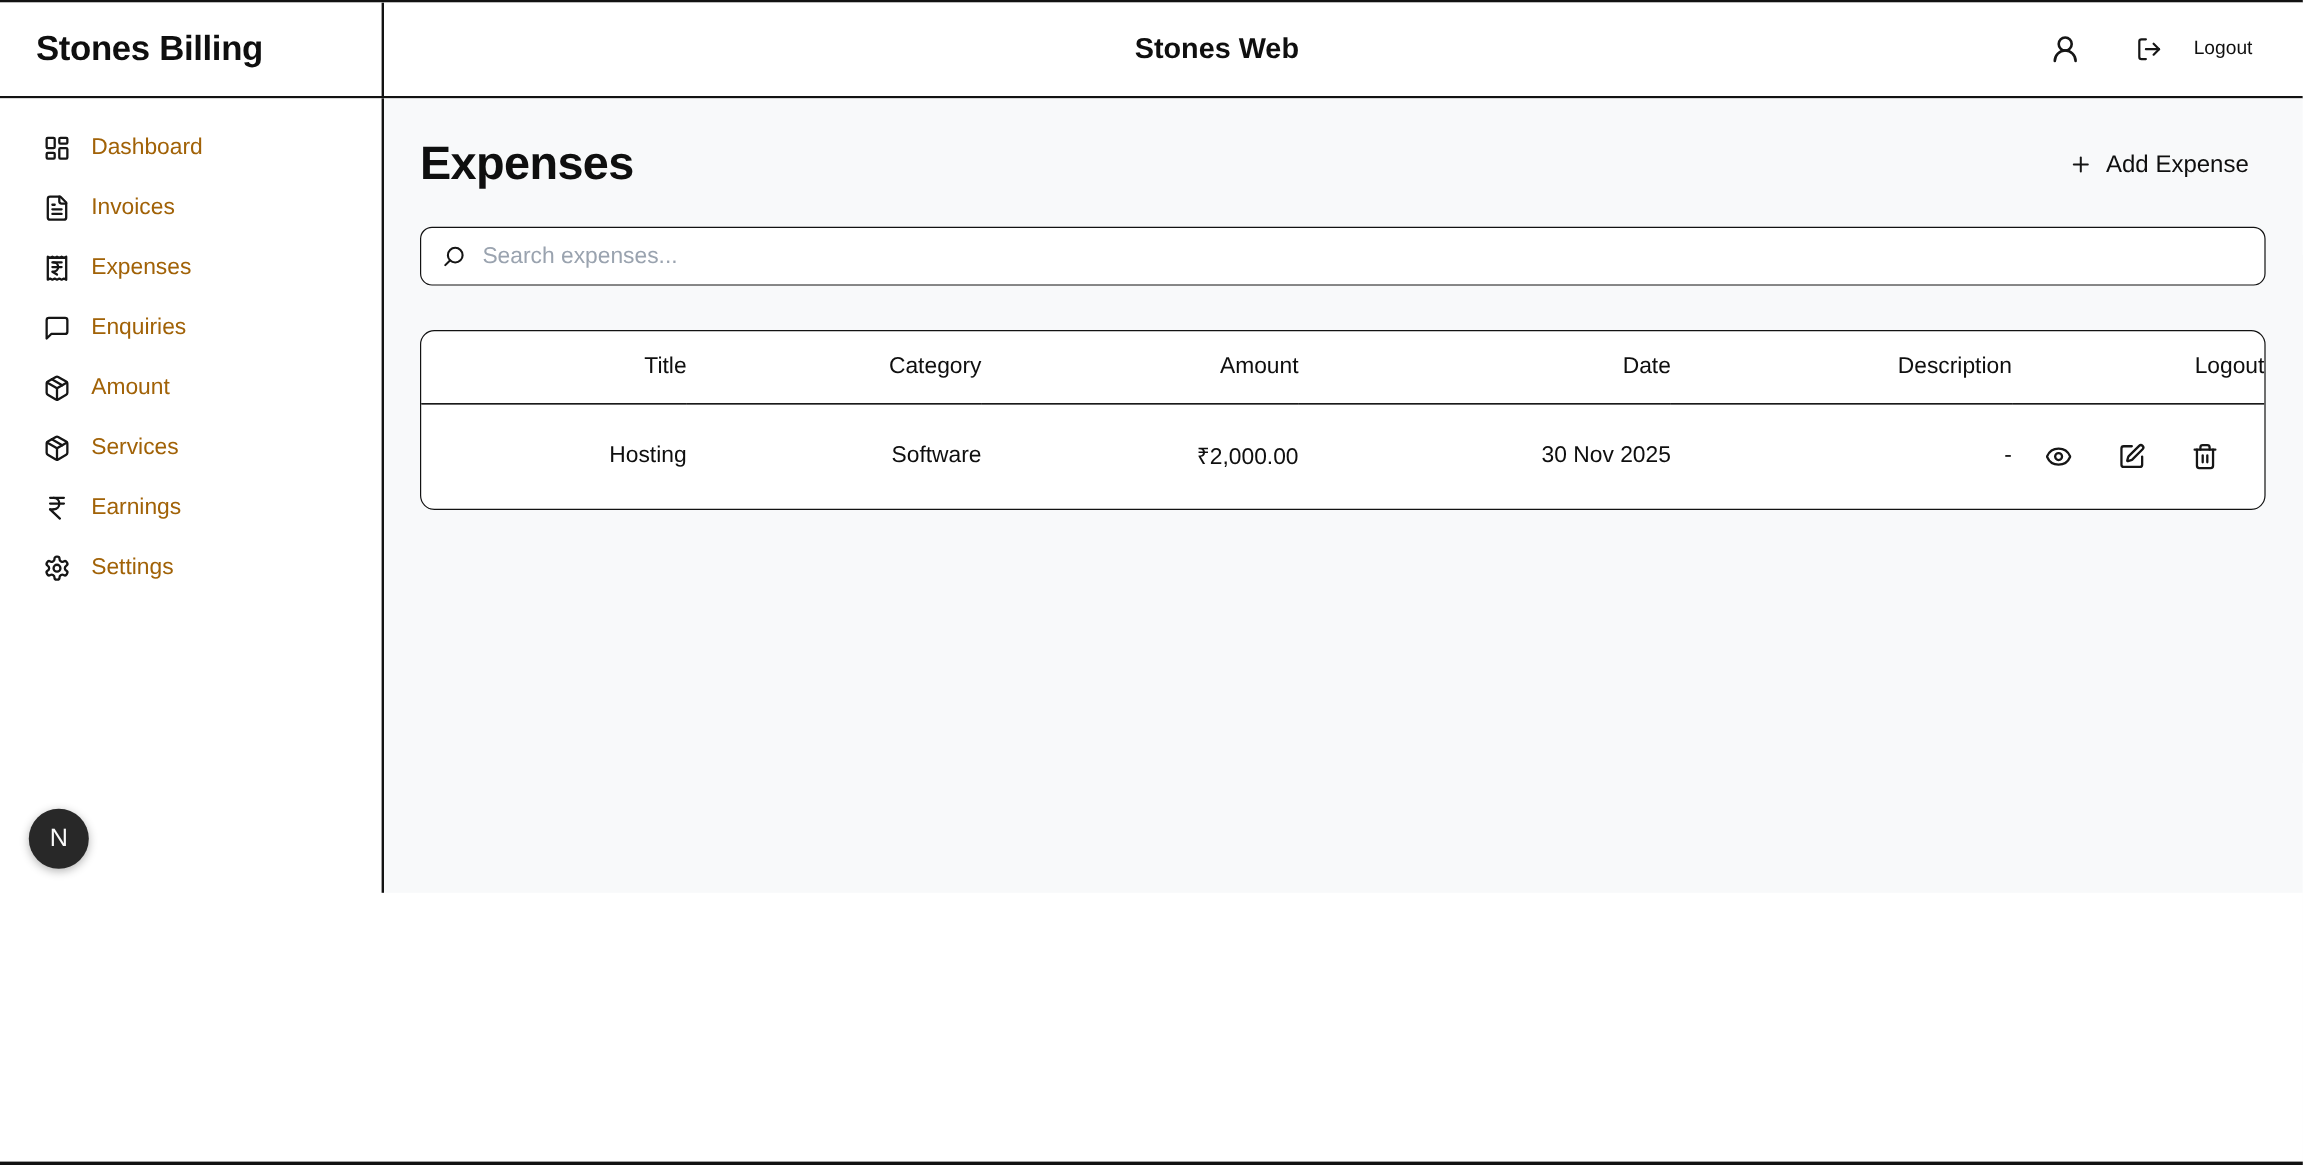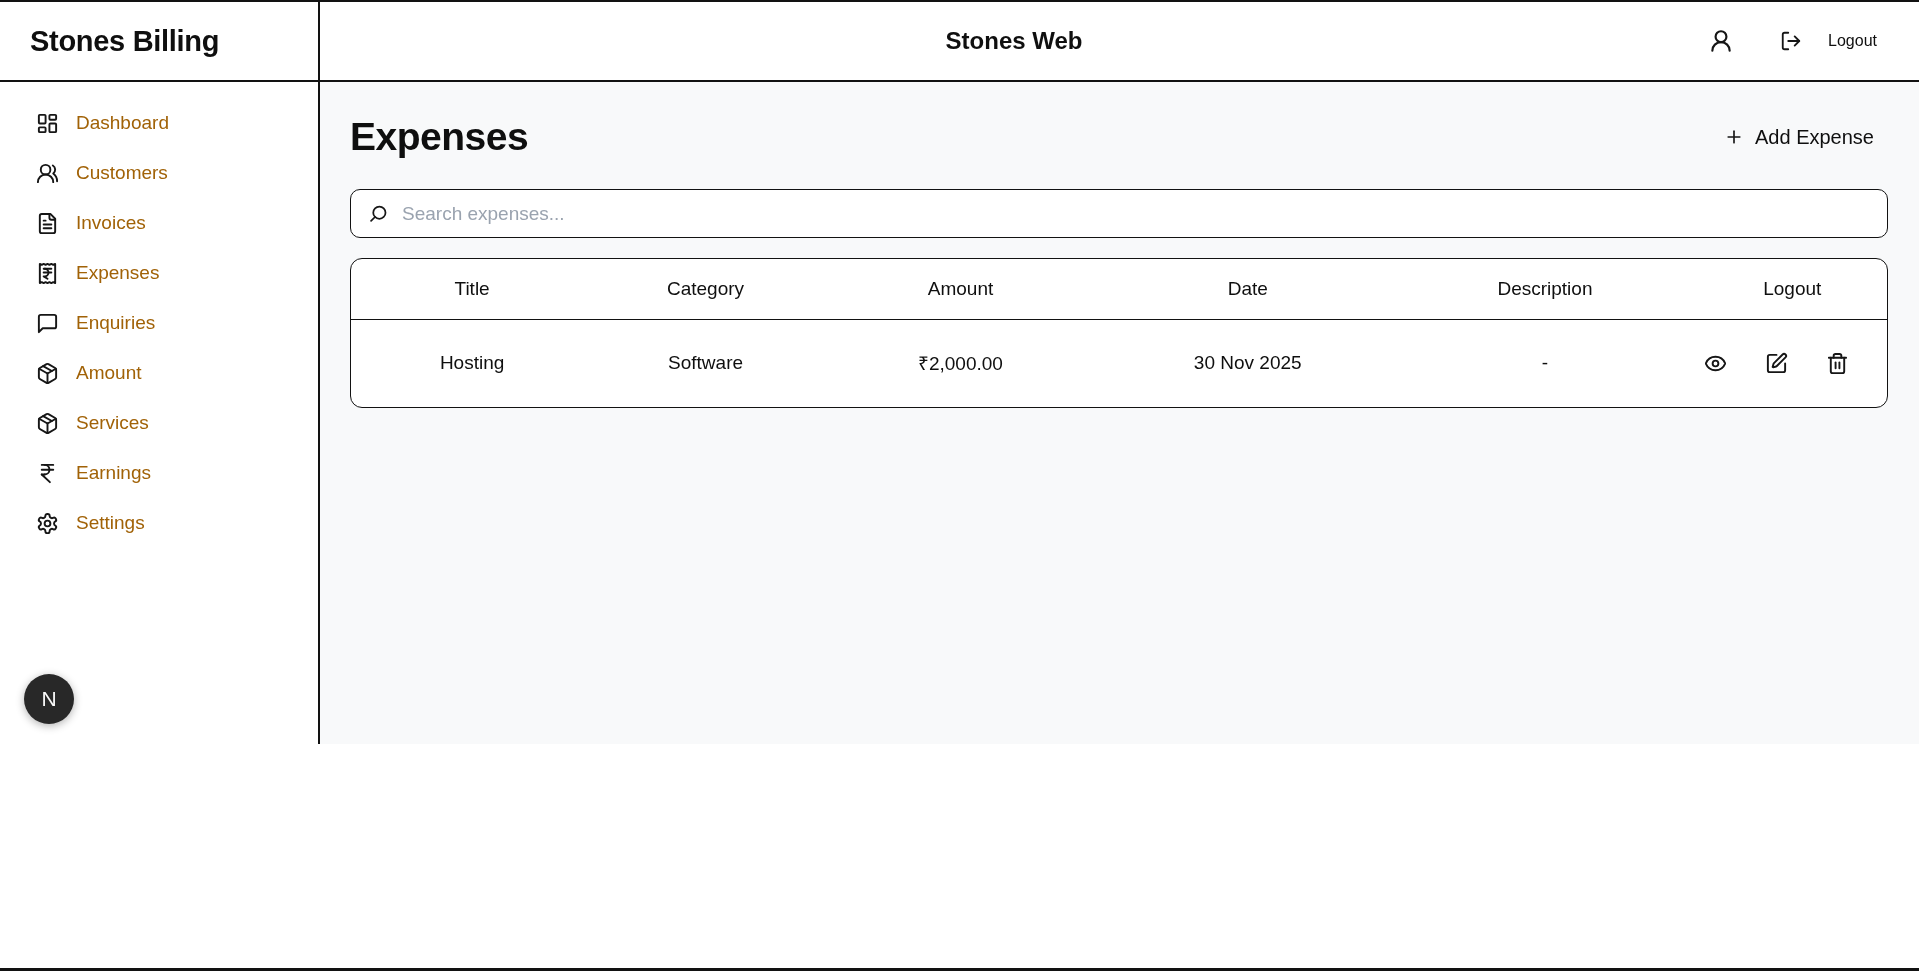--- a/index.html
+++ b/index.html
@@ -85,37 +85,37 @@
     font-family: inherit; font-size: 20px; color: #0f0f0f;
     padding-right: 14px;
   }
   .search-box {
     height: 49px;
     background: #fff;
     border: 1.5px solid #121212;
     border-radius: 10px;
     display: flex; align-items: center; gap: 13px;
     padding-left: 17px;
-    margin-bottom: 20px;
+    margin-bottom: 37px;
   }
   .search-box input {
     flex: 1; border: none; outline: none; background: transparent;
     font-family: inherit; font-size: 19px; color: #0f0f0f; height: 100%;
   }
   .search-box input::placeholder { color: #9aa3af; }
   .table-card {
     background: #fff;
     border: 1.5px solid #121212;
     border-radius: 12px;
     overflow: hidden;
   }
   table { width: 100%; border-collapse: collapse; font-size: 19px; }
   thead tr { height: 60px; border-bottom: 1.5px solid #121212; }
   tbody tr { height: 87px; }
-  th, td { text-align: center; font-weight: 400; padding-left: 21px; vertical-align: middle; }
+  th, td { text-align: right; font-weight: 400; padding-left: 21px; vertical-align: middle; }
   col.c-title { width: 14.4%; } col.c-category { width: 16.0%; }
   col.c-amount { width: 17.2%; } col.c-date { width: 20.2%; }
   col.c-desc { width: 18.5%; } col.c-actions { width: auto; }
   .actions-cell { display: flex; align-items: center; gap: 38px; height: 87px; padding-left: 6px; }
   .action-btn { background: none; border: none; cursor: pointer; display: inline-flex; padding: 0; }
 </style>
 </head>
 <body>
 
 <div class="app">
@@ -152,30 +152,20 @@
     <button class="nav-item">
       <span class="icon">
         <svg width="23" height="23" viewBox="0 0 24 24">
             <rect x="3" y="3" width="7" height="9" rx="1"></rect>
             <rect x="14" y="3" width="7" height="5" rx="1"></rect>
             <rect x="14" y="12" width="7" height="9" rx="1"></rect>
             <rect x="3" y="16" width="7" height="5" rx="1"></rect>
           </svg>
       </span>
       <span>Dashboard</span>
-    </button>
-    <button class="nav-item">
-      <span class="icon">
-        <svg width="23" height="23" viewBox="0 0 24 24">
-            <path d="M18 21a8 8 0 0 0-16 0"></path>
-            <circle cx="10" cy="8" r="5"></circle>
-            <path d="M22 20c0-3.37-2-6.5-4-8a5 5 0 0 0-.45-8.3"></path>
-          </svg>
-      </span>
-      <span>Customers</span>
     </button>
     <button class="nav-item">
       <span class="icon">
         <svg width="23" height="23" viewBox="0 0 24 24">
             <path d="M15 2H6a2 2 0 0 0-2 2v16a2 2 0 0 0 2 2h12a2 2 0 0 0 2-2V7Z"></path>
             <path d="M14 2v4a2 2 0 0 0 2 2h4"></path>
             <path d="M16 13H8"></path>
             <path d="M16 17H8"></path>
             <path d="M10 9H8"></path>
           </svg>

